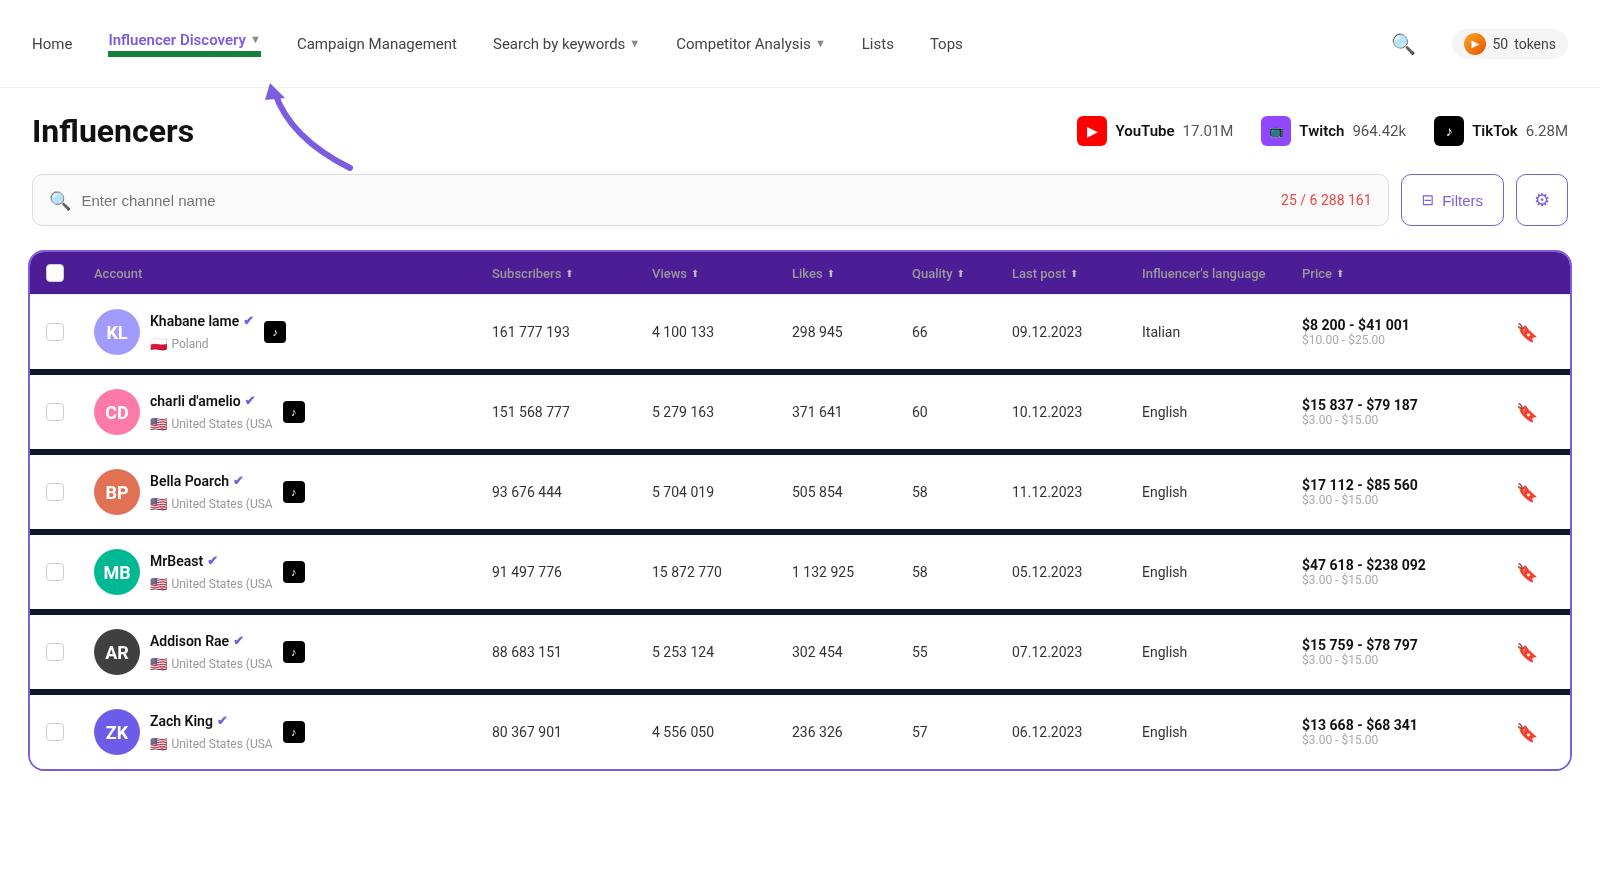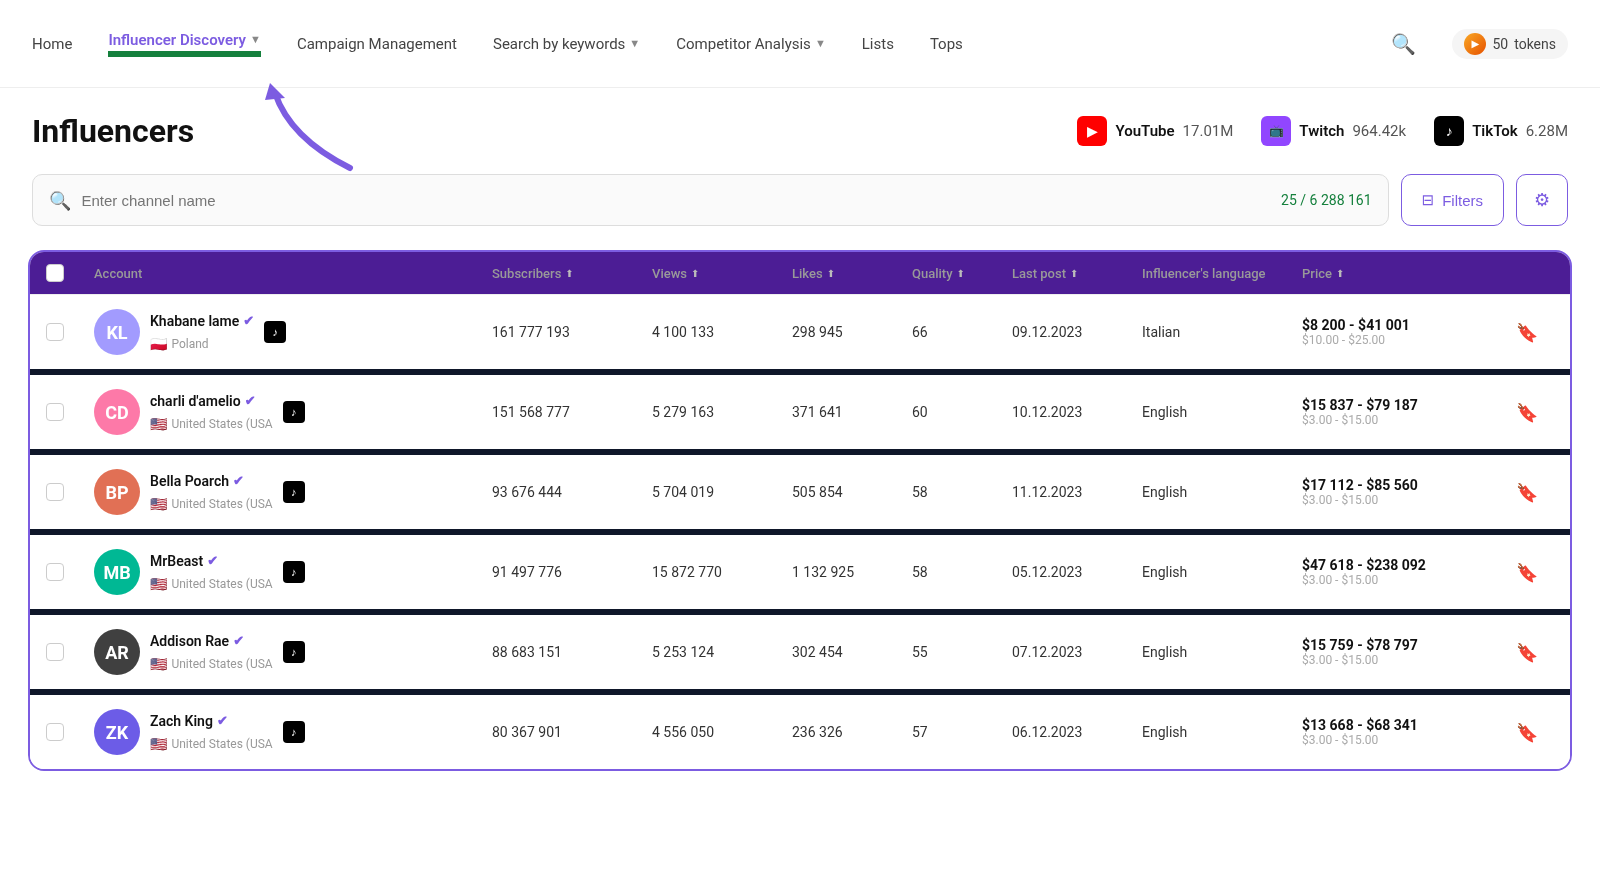--- a/index.html
+++ b/index.html
@@ -142,21 +142,21 @@
     .search-input {
       flex: 1;
       border: none;
       background: transparent;
       font-size: 15px;
       color: #444;
       outline: none;
     }
     .search-count {
       font-size: 14px;
-      color: #15803d;
+      color: #ef4444;
       white-space: nowrap;
     }
     .filter-btn {
       display: flex;
       align-items: center;
       gap: 8px;
       border: 1.5px solid #7c5ce1;
       border-radius: 10px;
       padding: 0 20px;
       height: 52px;

